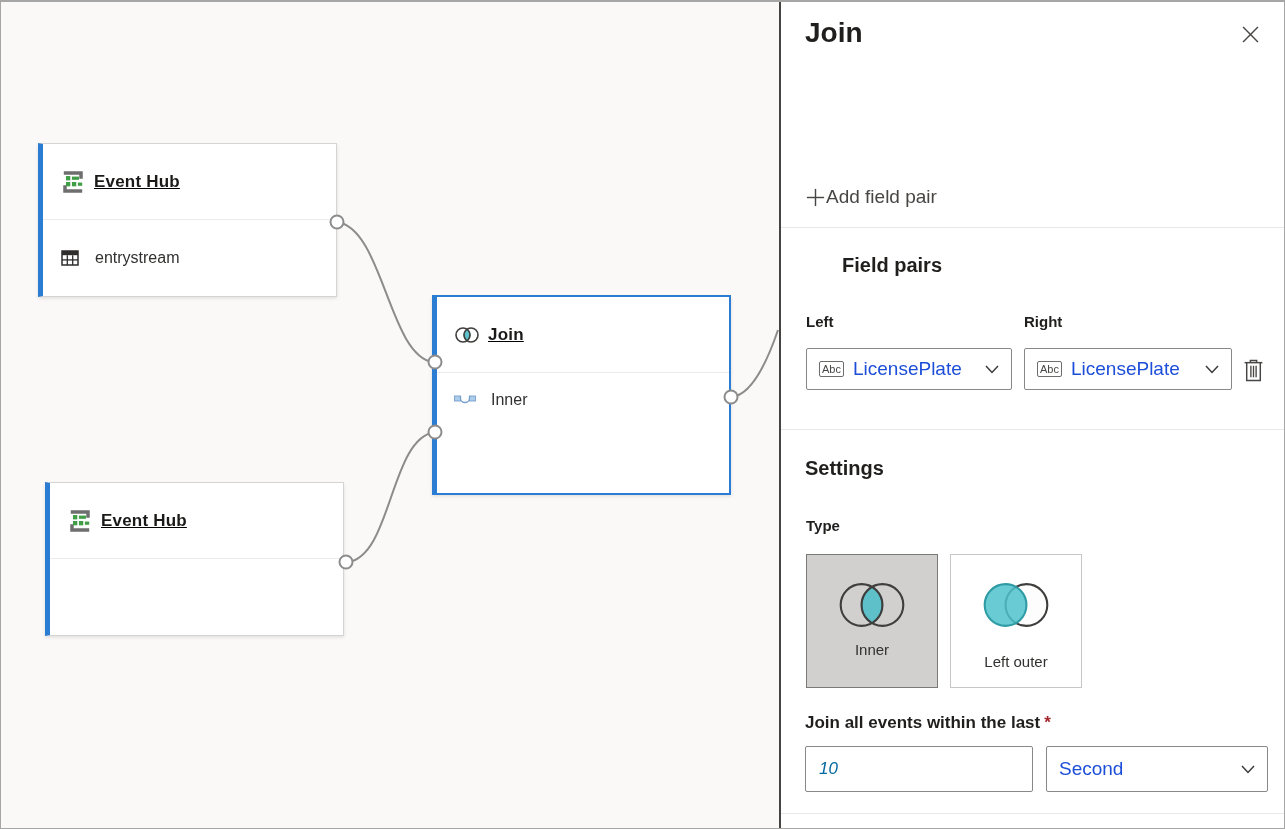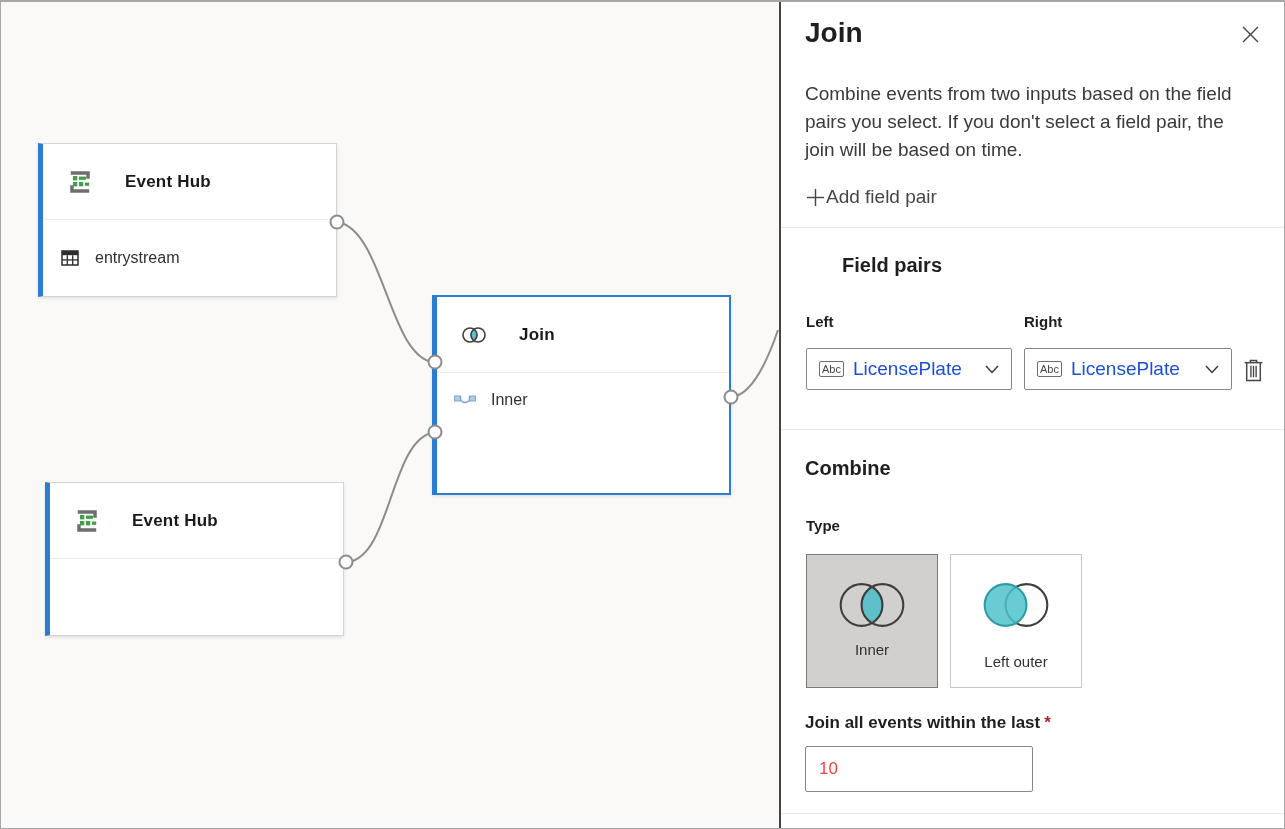--- a/index.html
+++ b/index.html
@@ -7,21 +7,21 @@
   body { font-family:"Liberation Sans","DejaVu Sans",sans-serif; background:#fff; }
   .app { position:relative; width:1285px; height:829px; border:1px solid #a6a6a6; border-top:2px solid #a6a6a6; overflow:hidden; background:#fff; }
 
   
   .canvas { position:absolute; left:0; top:0; width:778px; height:827px; background:#faf9f8; }
   .edges  { position:absolute; left:0; top:0; width:778px; height:827px; pointer-events:none; }
 
   .node { position:absolute; background:#fff; border:1px solid #d6d4d2; border-left:5px solid #2b7cd3;
           box-shadow:0 1.6px 3.6px rgba(0,0,0,.11); }
   .node.selected { border:2px solid #2b7cd3; border-left:5px solid #2b7cd3; }
-  .node-header { display:flex; align-items:center; gap:32px; padding:0 24px; height:76px; border-bottom:1px solid #edebe9; }
+  .node-header { display:flex; align-items:center; gap:8px; padding:0 17px; height:76px; border-bottom:1px solid #edebe9;text-decoration:underline; }
   .node.selected .node-header { height:76px; }
   .node-title { font-weight:700; font-size:17px; color:#1b1a19; letter-spacing:.2px; }
   .node-row { display:flex; align-items:center; gap:15px; padding:0 17px; height:76px; font-size:16px; color:#323130; }
   .join-body { padding:14px 0 0 0; }
   .join-body .node-row { height:26px; margin-bottom:20px; font-size:16px; }
 
   
   .panel { position:absolute; left:778px; top:0; width:507px; height:827px; background:#fff; border-left:2px solid #454443; }
   .panel .hr { position:absolute; left:0; width:100%; height:1px; background:#e9e8e6; }
   .panel-title { position:absolute; left:24px; top:15px; font-size:28px; font-weight:600; color:#201f1e; }
@@ -42,21 +42,21 @@
 
   .type-card { position:absolute; top:552px; width:132px; height:134px; display:flex; flex-direction:column; align-items:center; cursor:pointer; }
   .type-card.selected { background:#d2d0ce; border:1px solid #7b7975; }
   .type-card.unselected { background:#fff; border:1px solid #c8c6c4; }
   .type-card svg { margin-top:26px; }
   .type-card .card-label { margin-top:12px; font-size:15px; color:#323130; }
 
   .window-label { position:absolute; left:24px; top:711px; font-size:17px; font-weight:700; color:#201f1e; }
   .req { color:#a4262c; font-weight:700; margin-left:4px; }
   .window-input { position:absolute; left:24px; top:744px; width:228px; height:46px; border:1px solid #8a8886; border-radius:2px;
-                  font-size:17px; color:#ef4444; padding:8px 13px; font-family:inherit; background:#fff; }
+                  font-size:17px; color:#0369a1; padding:8px 13px; font-family:inherit; background:#fff;font-style:italic; }
 </style>
 </head>
 <body>
 
 <div class="app">
 
   <div class="canvas">
 
     <div class="node" style="left:37px; top:141px; width:299px; height:154px;">
       <div class="node-header">
@@ -135,21 +135,20 @@
 
     <div class="panel-title">Join</div>
 
     <button class="close-btn">
       <svg width="17" height="17" viewBox="0 0 16 16">
         <line x1="1" y1="1" x2="15" y2="15" stroke="#484644" stroke-width="1.3"></line>
         <line x1="15" y1="1" x2="1" y2="15" stroke="#484644" stroke-width="1.3"></line>
       </svg>
     </button>
 
-    <div class="desc">Combine events from two inputs based on the field pairs you select. If you don't select a field pair, the join will be based on time.</div>
 
     <button class="add-btn">
       <svg width="21" height="21" viewBox="0 0 22 22">
         <line x1="11" y1="2" x2="11" y2="20" stroke="#484644" stroke-width="1.5"></line>
         <line x1="2" y1="11" x2="20" y2="11" stroke="#484644" stroke-width="1.5"></line>
       </svg>
       <span>Add field pair</span>
     </button>
 
     <div class="hr" style="top:225px;"></div>
@@ -185,21 +184,21 @@
         <line x1="1.5" y1="3.5" x2="18.5" y2="3.5" stroke="#484644" stroke-width="1.4"></line>
         <path d="M3.5 3.5V20.5h13V3.5" fill="none" stroke="#484644" stroke-width="1.4"></path>
         <line x1="7.5" y1="6.5" x2="7.5" y2="17.5" stroke="#484644" stroke-width="1.3"></line>
         <line x1="10" y1="6.5" x2="10" y2="17.5" stroke="#484644" stroke-width="1.3"></line>
         <line x1="12.5" y1="6.5" x2="12.5" y2="17.5" stroke="#484644" stroke-width="1.3"></line>
       </svg>
     </button>
 
     <div class="hr" style="top:427px;"></div>
 
-    <div class="sec-heading" style="top:455px;">Combine</div>
+    <div class="sec-heading" style="top:455px;">Settings</div>
     <div class="sub-label" style="left:25px; top:515px;">Type</div>
 
     <div class="type-card selected" style="left:25px;">
       <svg width="70" height="48" viewBox="0 0 64 46">
         <path d="M32 5.68 A20 20 0 0 1 32 40.32 A20 20 0 0 1 32 5.68 Z" fill="#5ec1ca" stroke="#2e9ba5" stroke-width="1.5"></path>
         <circle cx="22" cy="23" r="20" fill="none" stroke="#3f3e3c" stroke-width="2"></circle>
         <circle cx="42" cy="23" r="20" fill="none" stroke="#3f3e3c" stroke-width="2"></circle>
       </svg>
       <span class="card-label">Inner</span>
     </div>
@@ -211,16 +210,24 @@
       </svg>
       <span class="card-label">Left outer</span>
     </div>
 
     <div class="window-label">
       <span>Join all events within the last</span><span class="req">*</span>
     </div>
 
     <input class="window-input" type="text" value="10" style="">
 
+    <div class="dropdown" style="left:265px; top:744px; width:222px; height:46px;">
+      <span class="dd-value">Second</span>
+      <span class="dd-chevron">
+        <svg width="14" height="9" viewBox="0 0 14 9">
+            <polyline points="1,1 7,7.5 13,1" fill="none" stroke="#3b3a39" stroke-width="1.5"></polyline>
+          </svg>
+      </span>
+    </div>
 
     <div class="hr" style="top:811px;"></div>
   </div>
 </div>
 
 </body></html>

